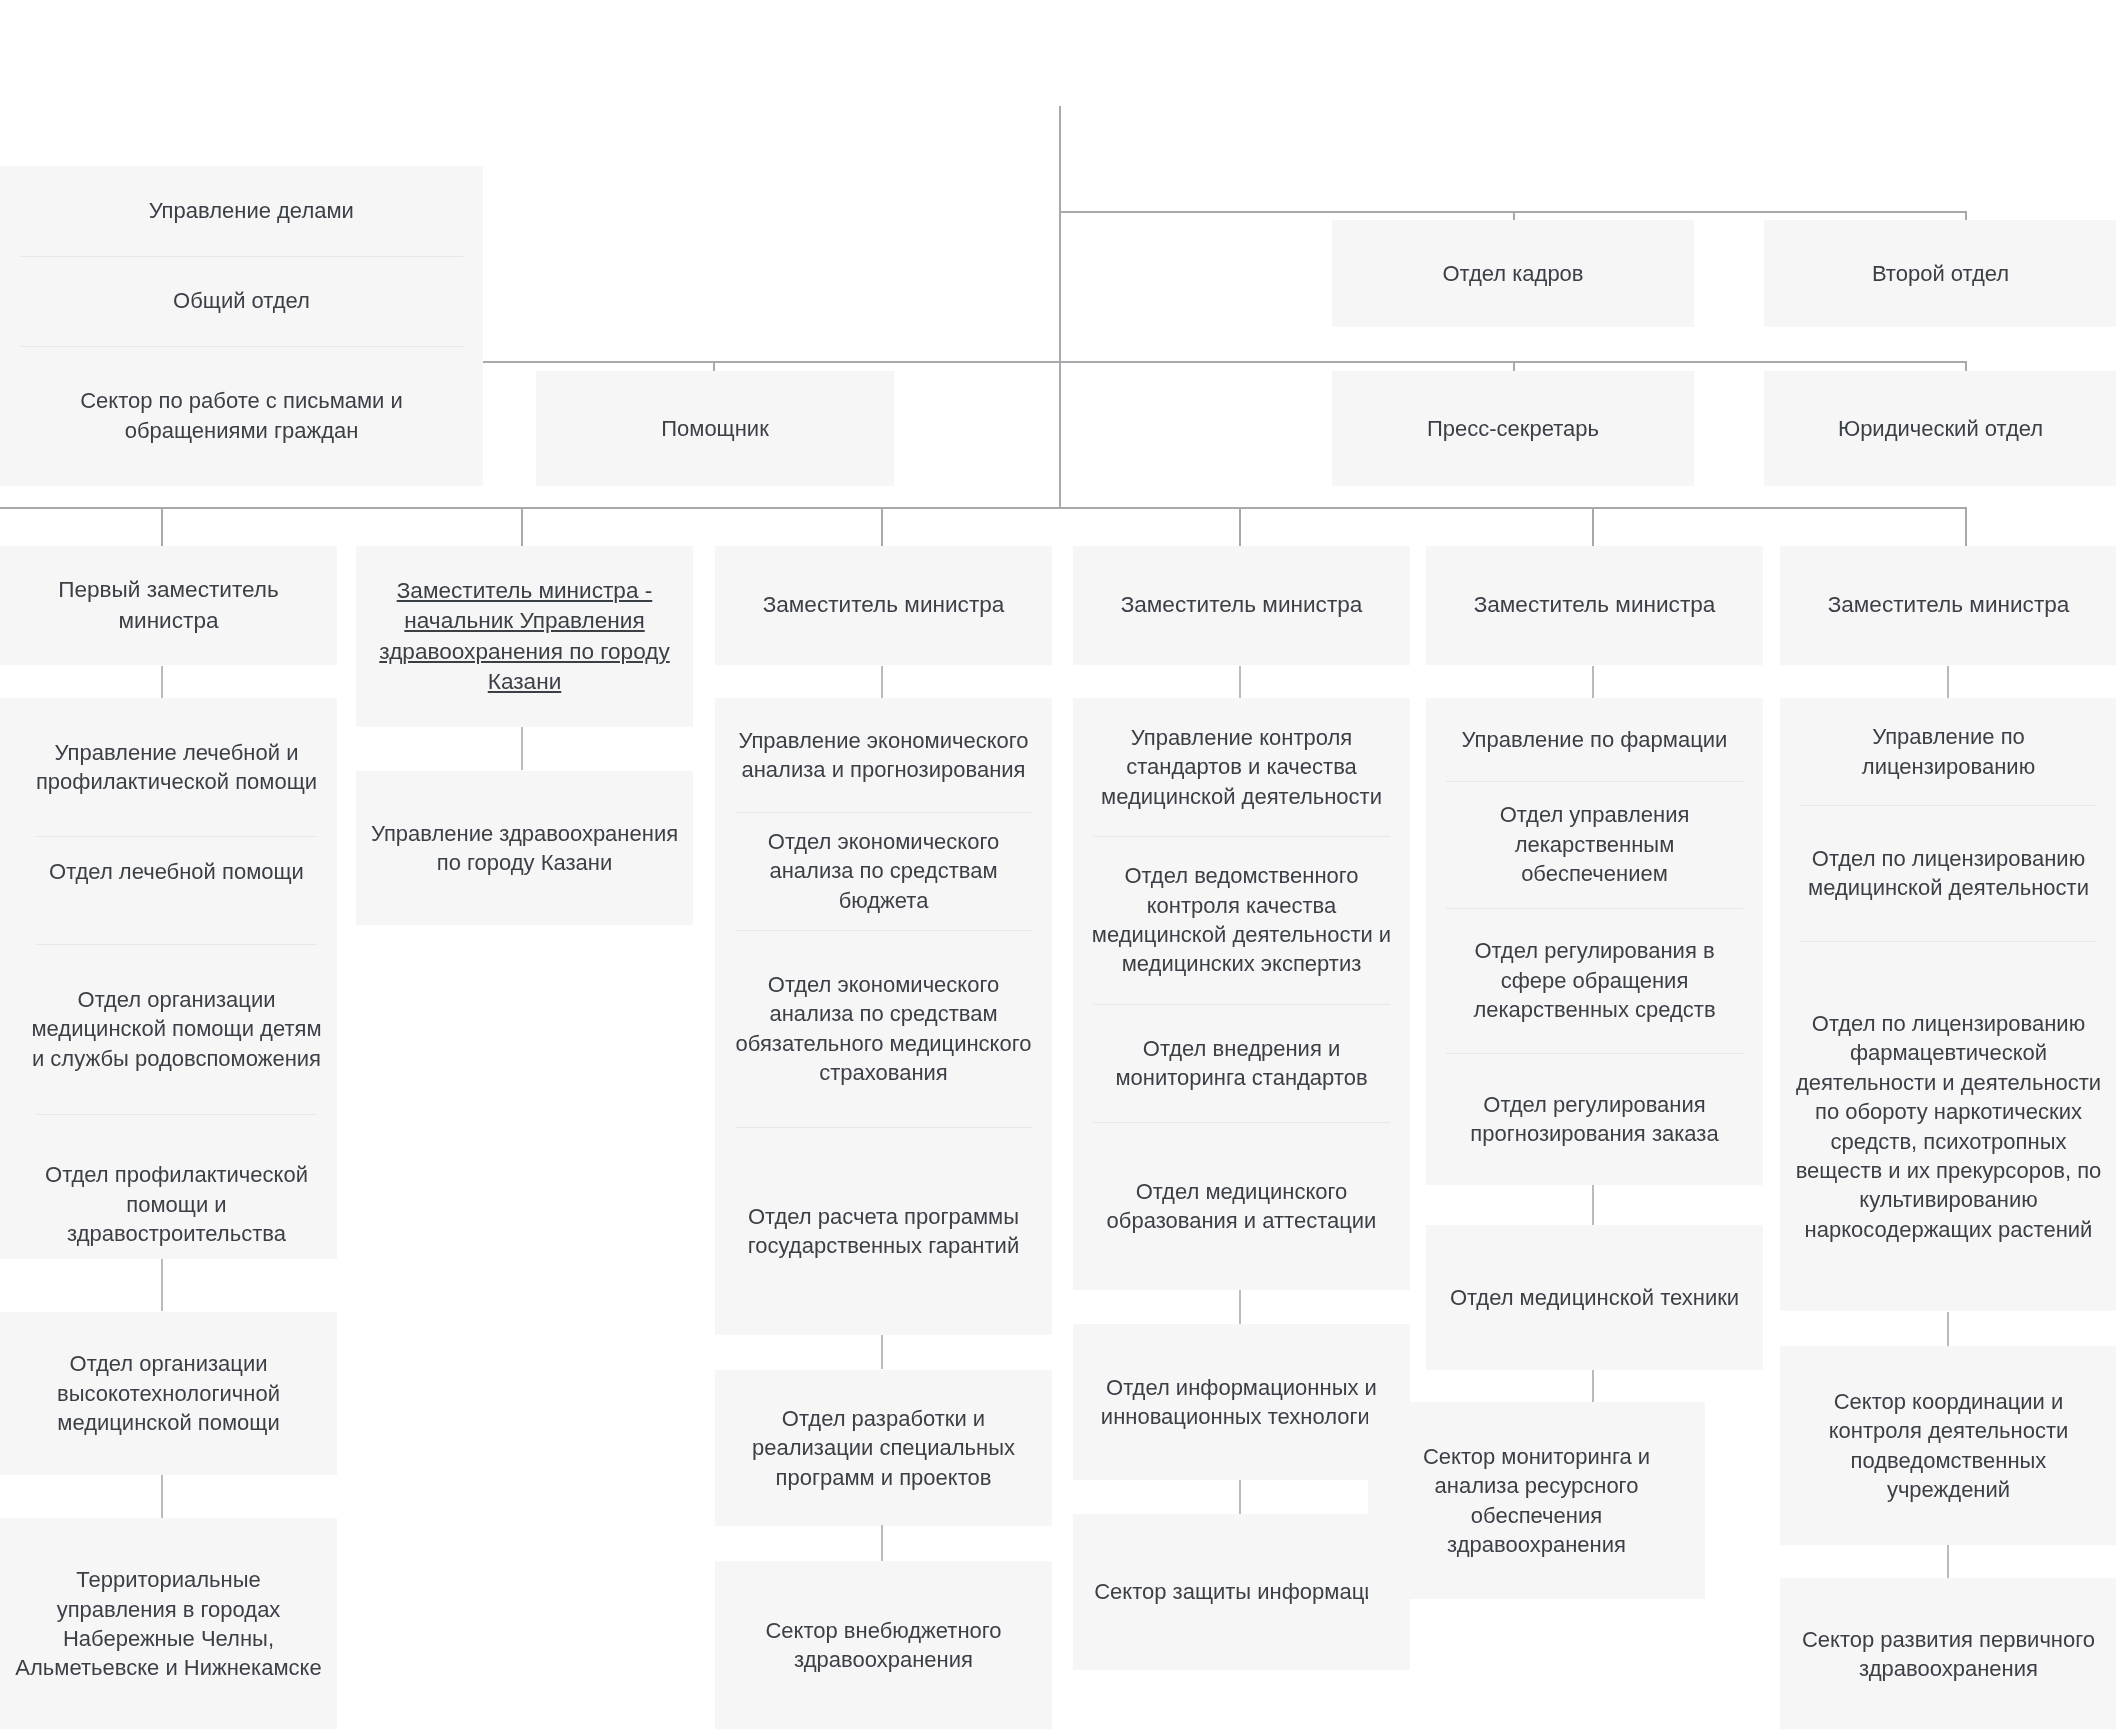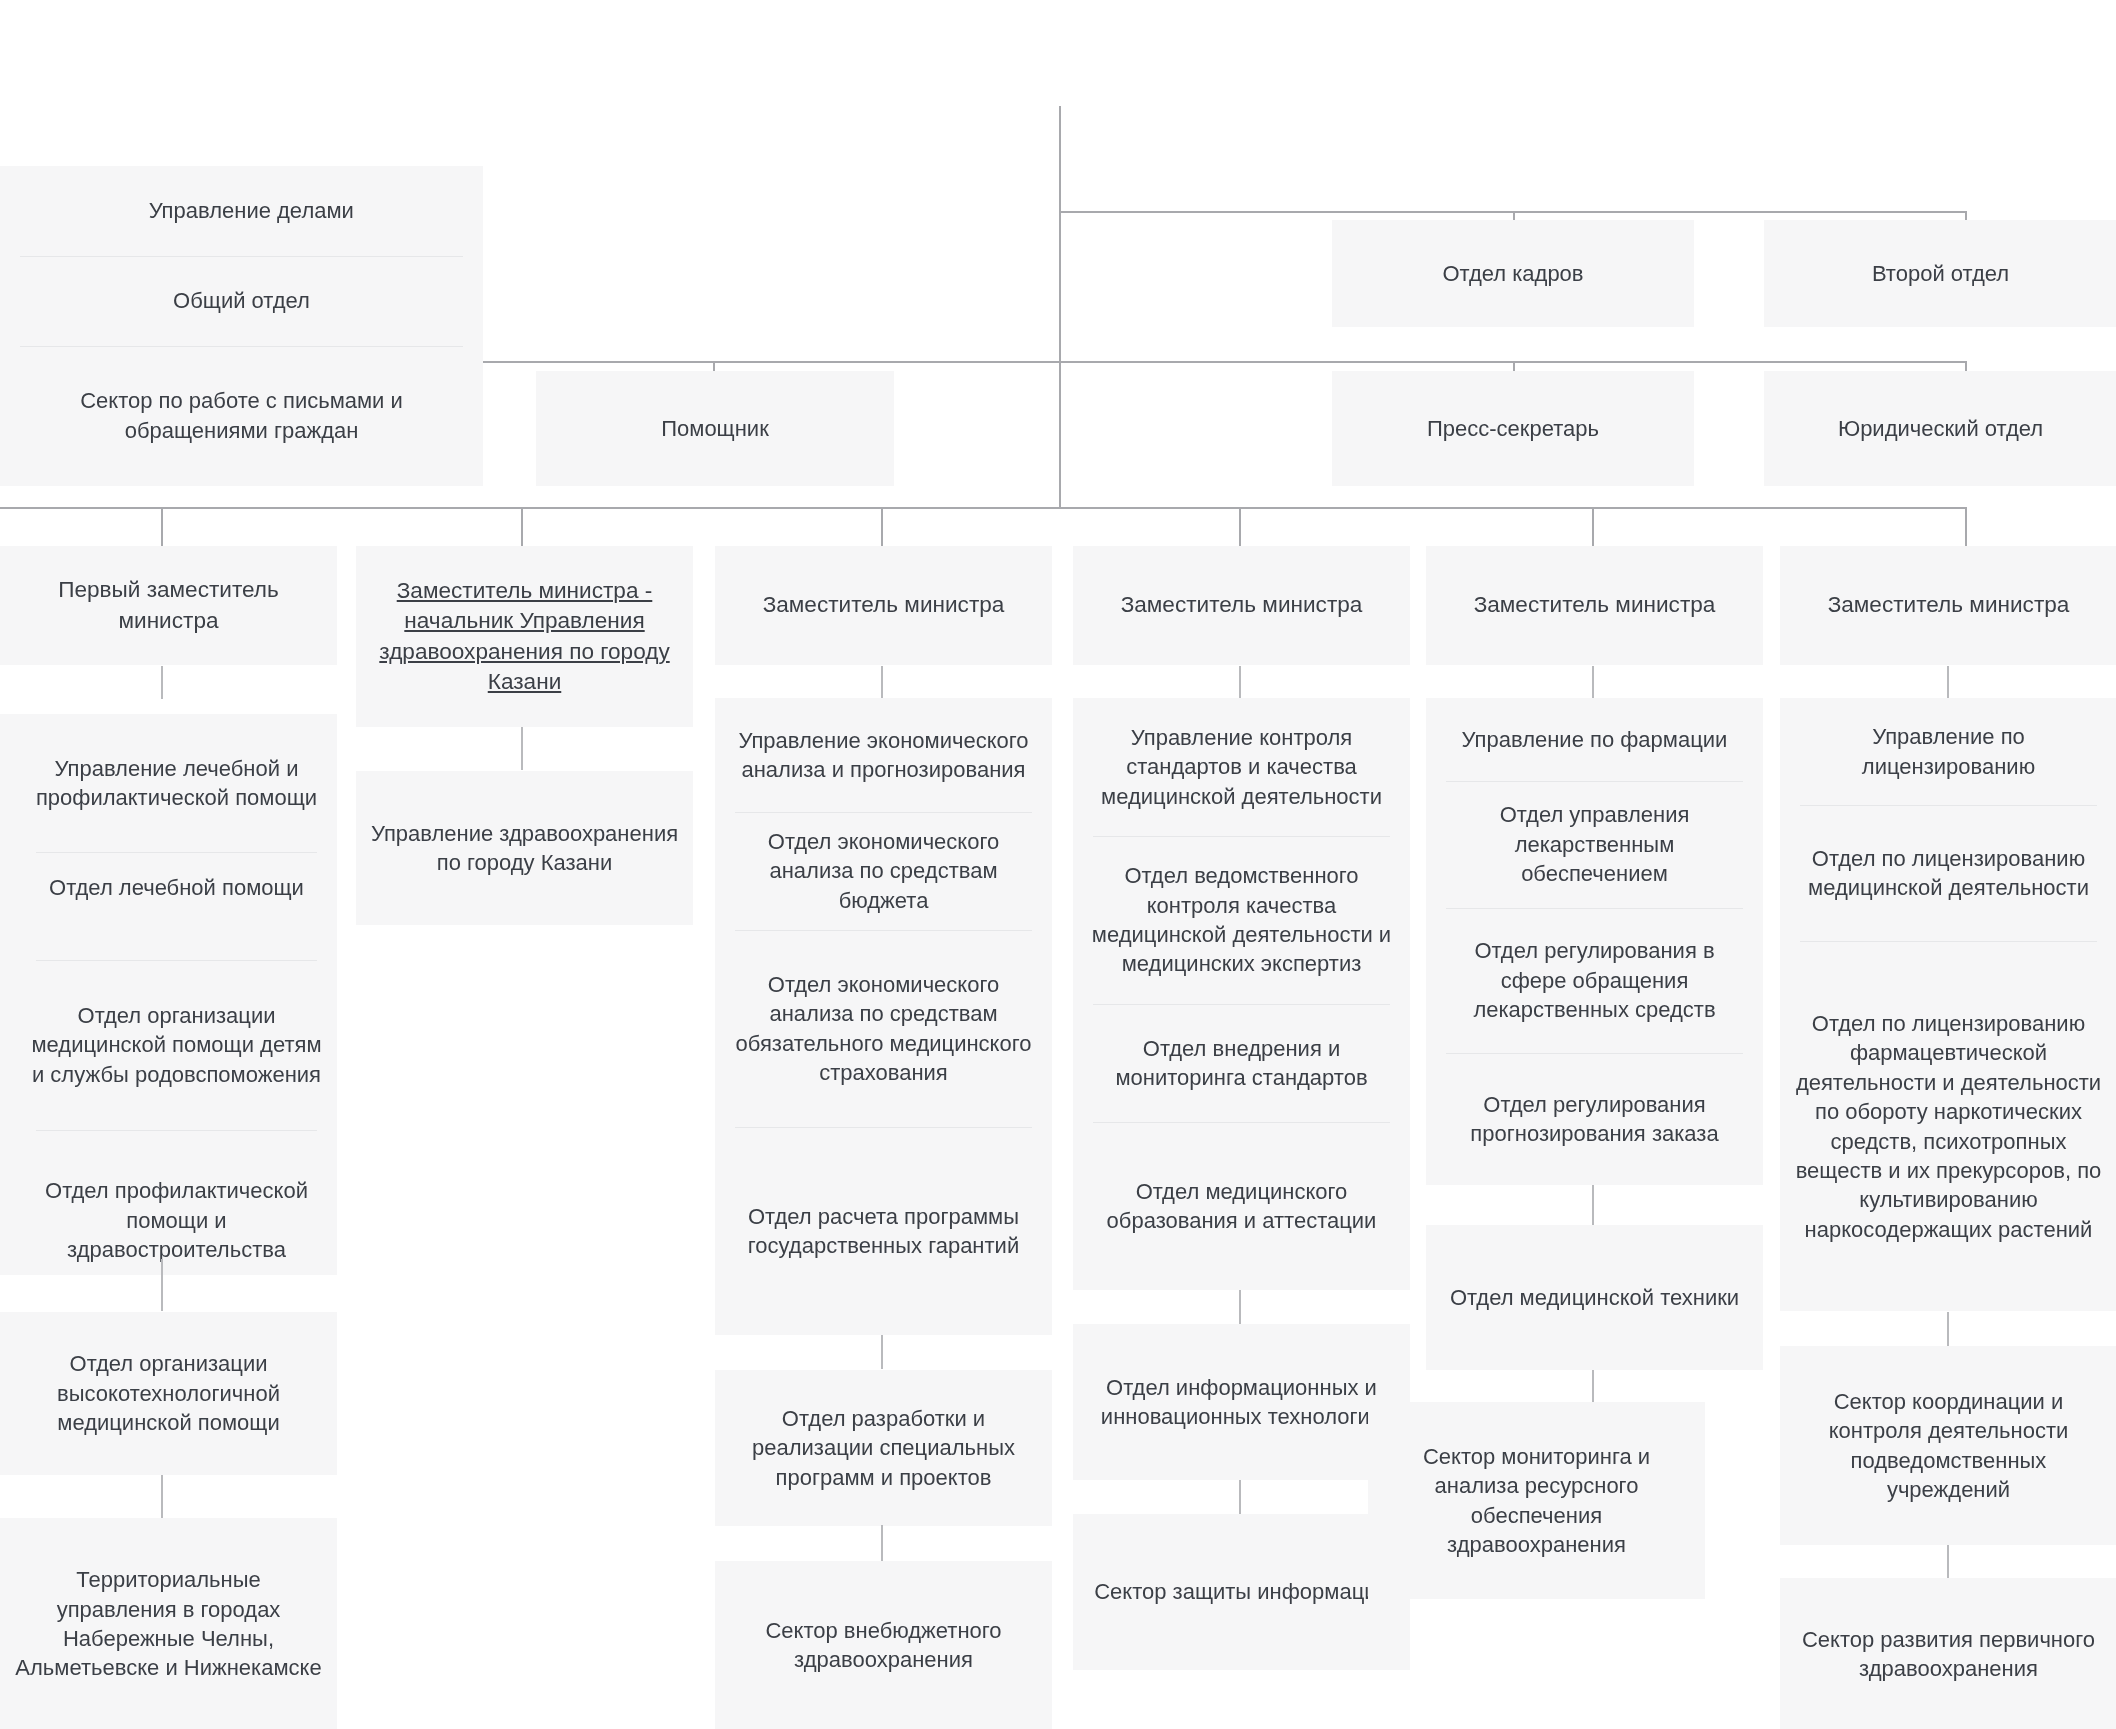--- a/index.html
+++ b/index.html
@@ -94,21 +94,21 @@
   <div class="ln h" style="left:0px;top:507px;width:1967px;"></div>
   <div class="ln v" style="left:161px;top:507px;width:1.8px;height:40px;"></div>
   <div class="ln v" style="left:521px;top:507px;width:1.8px;height:40px;"></div>
   <div class="ln v" style="left:881px;top:507px;width:1.8px;height:40px;"></div>
   <div class="ln v" style="left:1239px;top:507px;width:1.8px;height:40px;"></div>
   <div class="ln v" style="left:1592px;top:507px;width:1.8px;height:40px;"></div>
   <div class="ln v" style="left:1965px;top:507px;width:1.8px;height:40px;"></div>
 
   <div class="box title" style="left:0px;top:546px;width:337px;height:119px;">Первый заместитель министра</div>
   <div class="ln thin" style="left:161px;top:666px;height:33px;"></div>
-  <div class="group" style="left:0px;top:714px;width:337px;height:561px;padding-left:16px;">
+  <div class="group" style="left:0px;top:698px;width:337px;height:561px;padding-left:16px;">
     <div class="cell" style="height:138px;">Управление лечебной и профилактической помощи</div>
     <div class="cell" style="height:72px;">Отдел лечебной помощи</div>
     <div class="cell" style="height:170px;margin-top:36px;">Отдел организации медицинской помощи детям и службы родовспоможения</div>
     <div class="cell" style="height:181px;">Отдел профилактической помощи и здравостроительства</div>
   </div>
   <div class="ln thin" style="left:161px;top:1259px;height:52px;"></div>
   <div class="group" style="left:0px;top:1312px;width:337px;height:163px;">
     <div class="cell" style="height:163px;">Отдел организации высокотехнологичной медицинской помощи</div>
   </div>
   <div class="ln thin" style="left:161px;top:1475px;height:43px;"></div>

